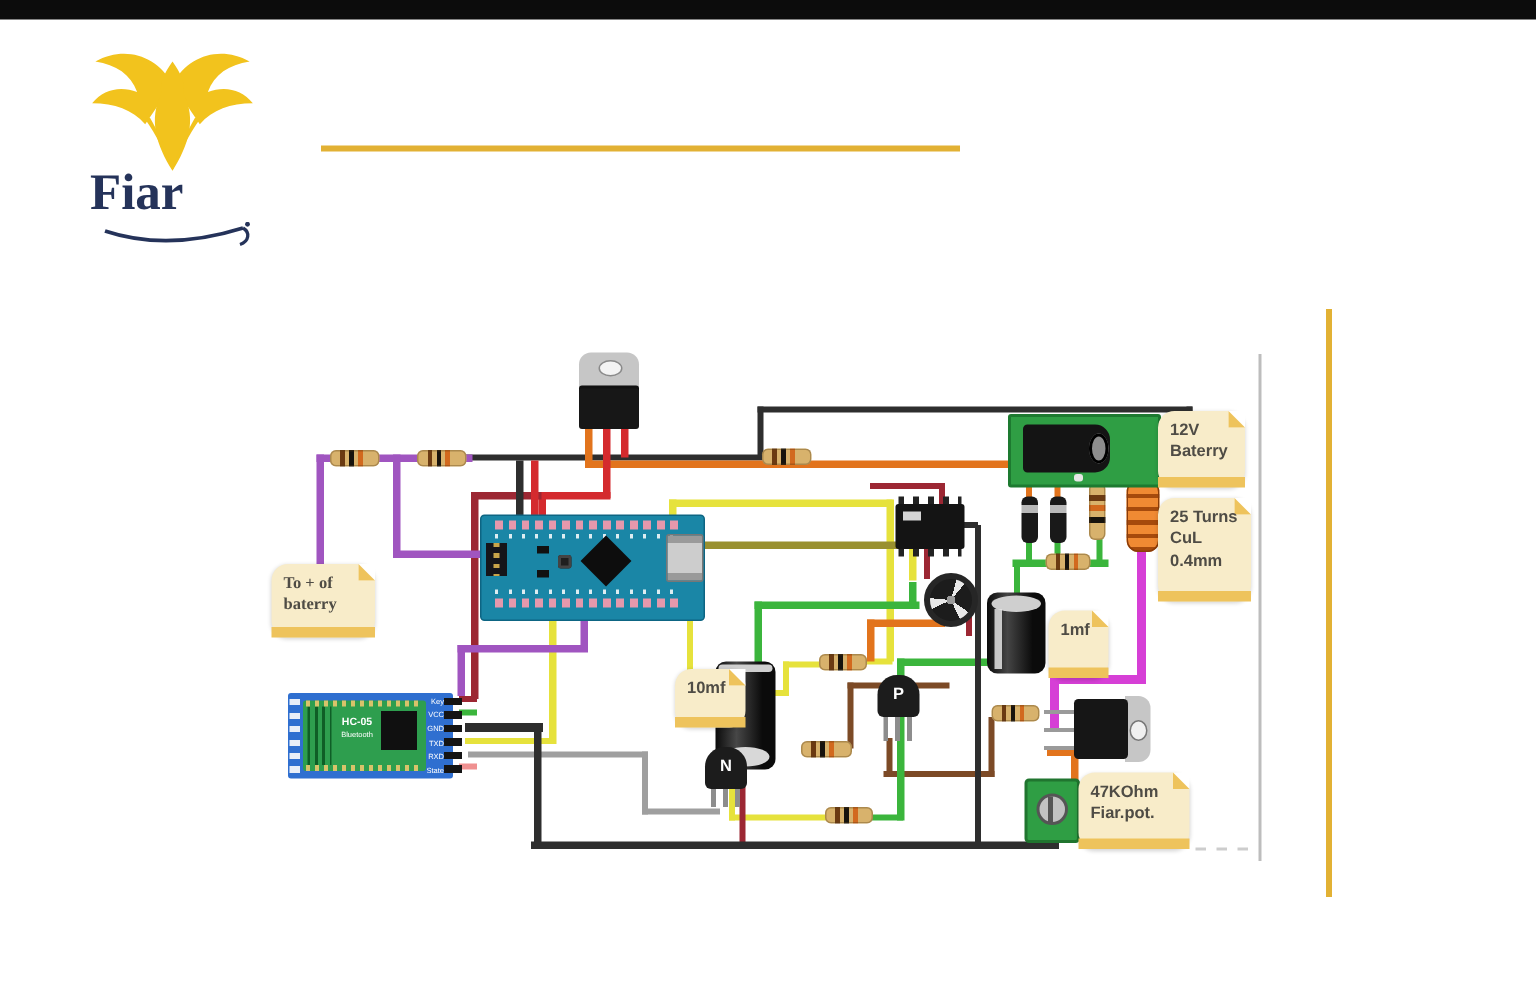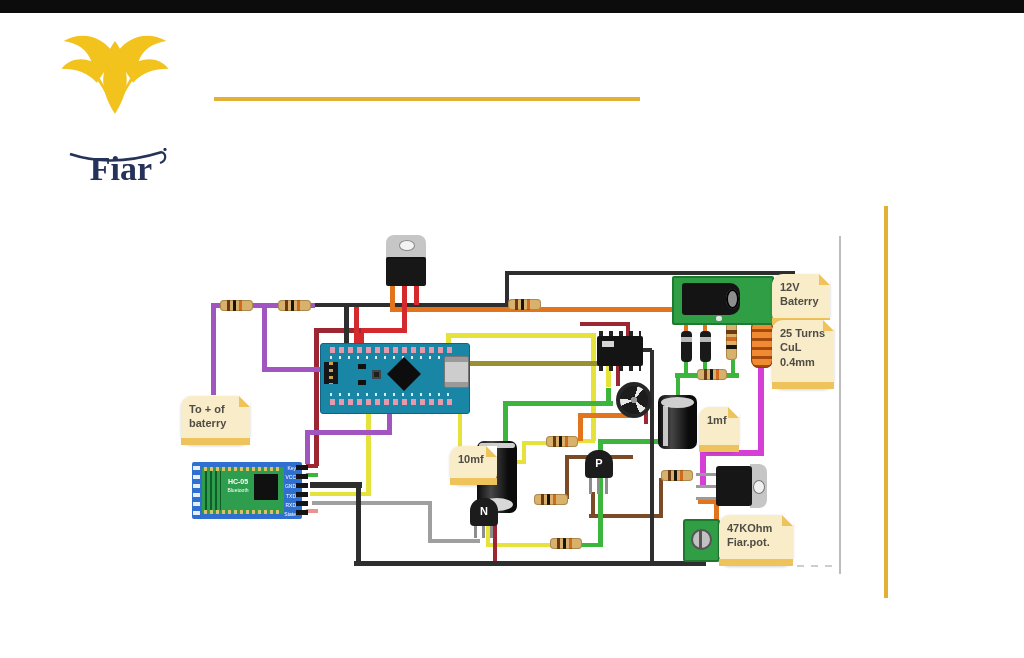--- a/index.html
+++ b/index.html
@@ -35,22 +35,22 @@
   .nl{display:block;}
   .tab{background:#c6c6c6;}
   .to92{background:#1c1c1c;border-radius:13px 13px 4px 4px;color:#fff;
         font:bold 11px/26px "Liberation Sans",sans-serif;text-align:center;}
   .legs3h{background:repeating-linear-gradient(90deg,#8d8d8d 0 3px,transparent 3px 8px);}
   .legs3v{background:repeating-linear-gradient(0deg,#9a9a9a 0 3px,transparent 3px 12px);}
   .pinsrow{background:repeating-linear-gradient(90deg,#e698ac 0 5px,transparent 5px 9px);}
   .lblrow{background:repeating-linear-gradient(90deg,rgba(255,255,255,.85) 0 2px,transparent 2px 9px);}
   #title{position:absolute;left:320px;top:106px;width:500px;z-index:4;text-align:center;direction:rtl;
          font:bold 40px/1.2 "DejaVu Sans",sans-serif;color:var(--title-ink);letter-spacing:-1px;}
-  #brand-text{position:absolute;left:60px;top:112px;width:122px;text-align:center;z-index:4;
-         font:600 34px/1 "Liberation Serif",serif;color:var(--brand-navy);margin-top:40px;}
+  #brand-text{position:absolute;left:60px;top:112px;width:122px;text-align:left;z-index:4;
+         font:600 34px/1 "Liberation Serif",serif;color:var(--brand-navy);}
   .notetxt{position:relative;z-index:2;}
 </style>
 </head>
 <body>
 
 <div id="stage">
 
   <div class="abs" style="left:0;top:0;width:1024px;height:13px;background:#0c0c0c;"></div>
 
   <svg class="abs" style="left:50px;top:26px;z-index:4;" width="130" height="90" viewBox="0 0 120 84">
@@ -240,26 +240,26 @@
   <div class="cmp" style="left:691px;top:529px;width:17px;height:17px;background:#c2c2c2;border:2px solid #555;border-radius:50%;background-image:linear-gradient(90deg,transparent 0 6px,#555 6px 9px,transparent 9px);"></div>
 
   <div class="cmp" style="left:797px;top:565px;width:7px;height:2px;background:#cdcdcd;"></div>
   <div class="cmp" style="left:811px;top:565px;width:7px;height:2px;background:#cdcdcd;"></div>
   <div class="cmp" style="left:825px;top:565px;width:7px;height:2px;background:#cdcdcd;"></div>
 
   <div class="note" style="left:772px;top:274px;width:44px;height:34px;">
     <span class="nl notetxt">12V</span>
     <span class="nl notetxt">Baterry</span>
   </div>
-  <div class="note" style="left:772px;top:320px;width:48px;height:52px;">
+  <div class="note" style="left:772px;top:332px;width:48px;height:52px;">
     <span class="nl notetxt">25 Turns</span>
     <span class="nl notetxt">CuL</span>
     <span class="nl notetxt">0.4mm</span>
   </div>
-  <div class="note" style="left:181px;top:396px;width:55px;height:32px;">
+  <div class="note" style="left:181px;top:376px;width:55px;height:32px;font-family:Liberation Serif, serif;">
     <span class="nl notetxt">To + of</span>
     <span class="nl notetxt">baterry</span>
   </div>
   <div class="note" style="left:450px;top:446px;width:33px;height:22px;">
     <span class="nl notetxt">10mf</span>
   </div>
   <div class="note" style="left:699px;top:407px;width:26px;height:28px;">
     <span class="nl notetxt">1mf</span>
   </div>
   <div class="note" style="left:719px;top:515px;width:60px;height:34px;">

